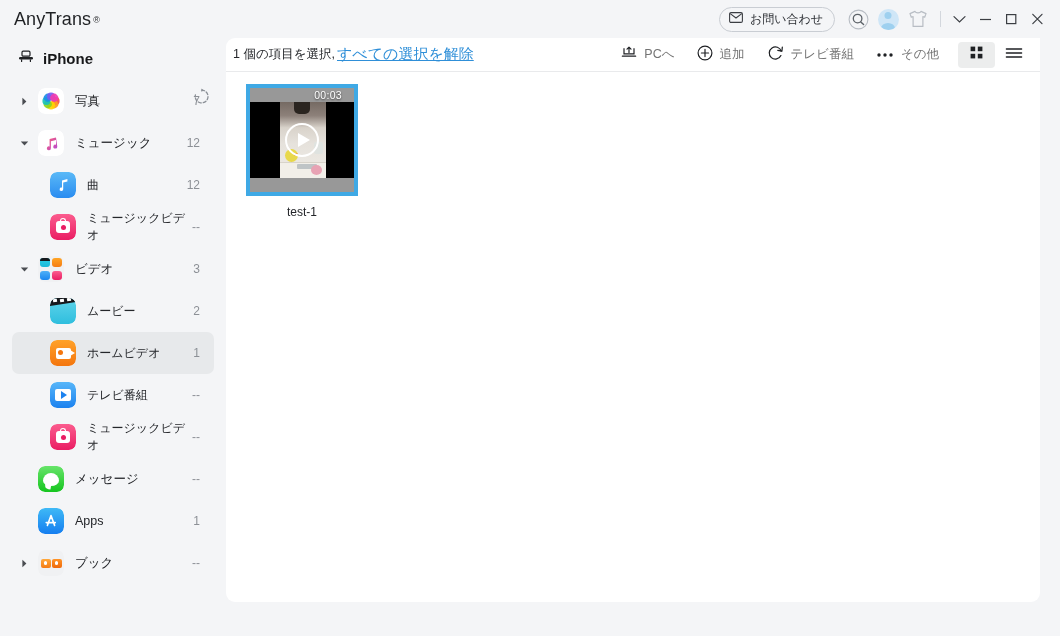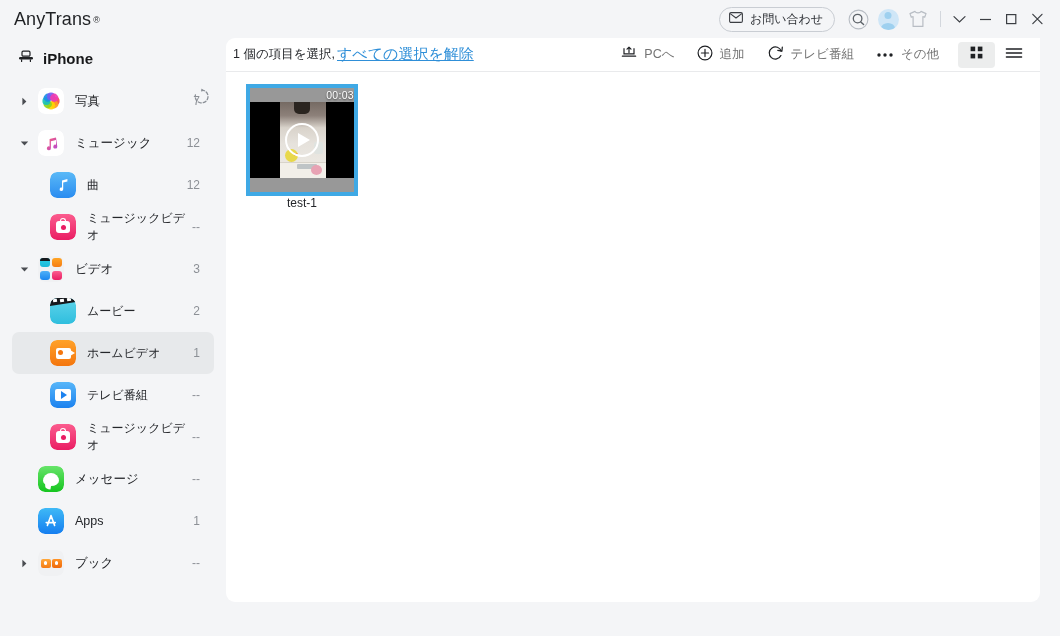--- a/index.html
+++ b/index.html
@@ -142,34 +142,34 @@
   }
   .frame .lamp { position:absolute; left:14px; top:-2px; width:16px; height:14px; background:#2b2520; border-radius:0 0 5px 5px; }
   .frame .cord { position:absolute; left:21px; top:0; width:2px; height:4px; background:#2b2520; }
   .frame .bird { position:absolute; left:5px; bottom:16px; width:13px; height:13px; border-radius:50%; background:#e8d84a; }
   .frame .bird::after{content:"";position:absolute;left:9px;top:4px;width:4px;height:3px;background:#e59b2a;border-radius:2px;}
   .frame .pig { position:absolute; right:4px; bottom:3px; width:11px; height:10px; border-radius:50%; background:#e8a3b4; }
   .frame .cup { position:absolute; right:3px; bottom:24px; width:9px; height:12px; background:#dfe3e0; border-radius:2px; }
   .frame .table { position:absolute; left:0; bottom:0; width:100%; height:16px; background:#f2efe9; border-top:1px solid #d8d3ca; }
   .frame .item { position:absolute; left:17px; bottom:9px; width:20px; height:5px; background:#bfc4c6; border-radius:1px; }
   .dur {
-    position: absolute; right: 0; top: 1px; font-size: 10.5px; color: #fff;
+    position: absolute; right: 12px; top: 1px; font-size: 10.5px; color: #fff;
     text-shadow: 0 1px 2px rgba(0,0,0,.6); letter-spacing: .3px; z-index: 4;
   }
   .play {
     position: absolute; left: 50%; top: 50%; transform: translate(-50%,-50%);
     width: 34px; height: 34px; border-radius: 50%; border: 2.5px solid #fff;
     display: flex; align-items: center; justify-content: center; z-index: 5;
   }
   .play .tri {
     width: 0; height: 0; border-left: 12px solid #fff;
     border-top: 7px solid transparent; border-bottom: 7px solid transparent;
     margin-left: 4px;
   }
-  .cell-label { text-align: center; font-size: 12px; color: #24262a; }
+  .cell-label { text-align: center; font-size: 12px; color: #24262a; margin-top: 9px; }
 </style>
 </head>
 <body>
 
 <div class="app">
 
   <div class="titlebar">
     <div class="brand">
       <span>AnyTrans</span>
       <span class="reg">®</span>

